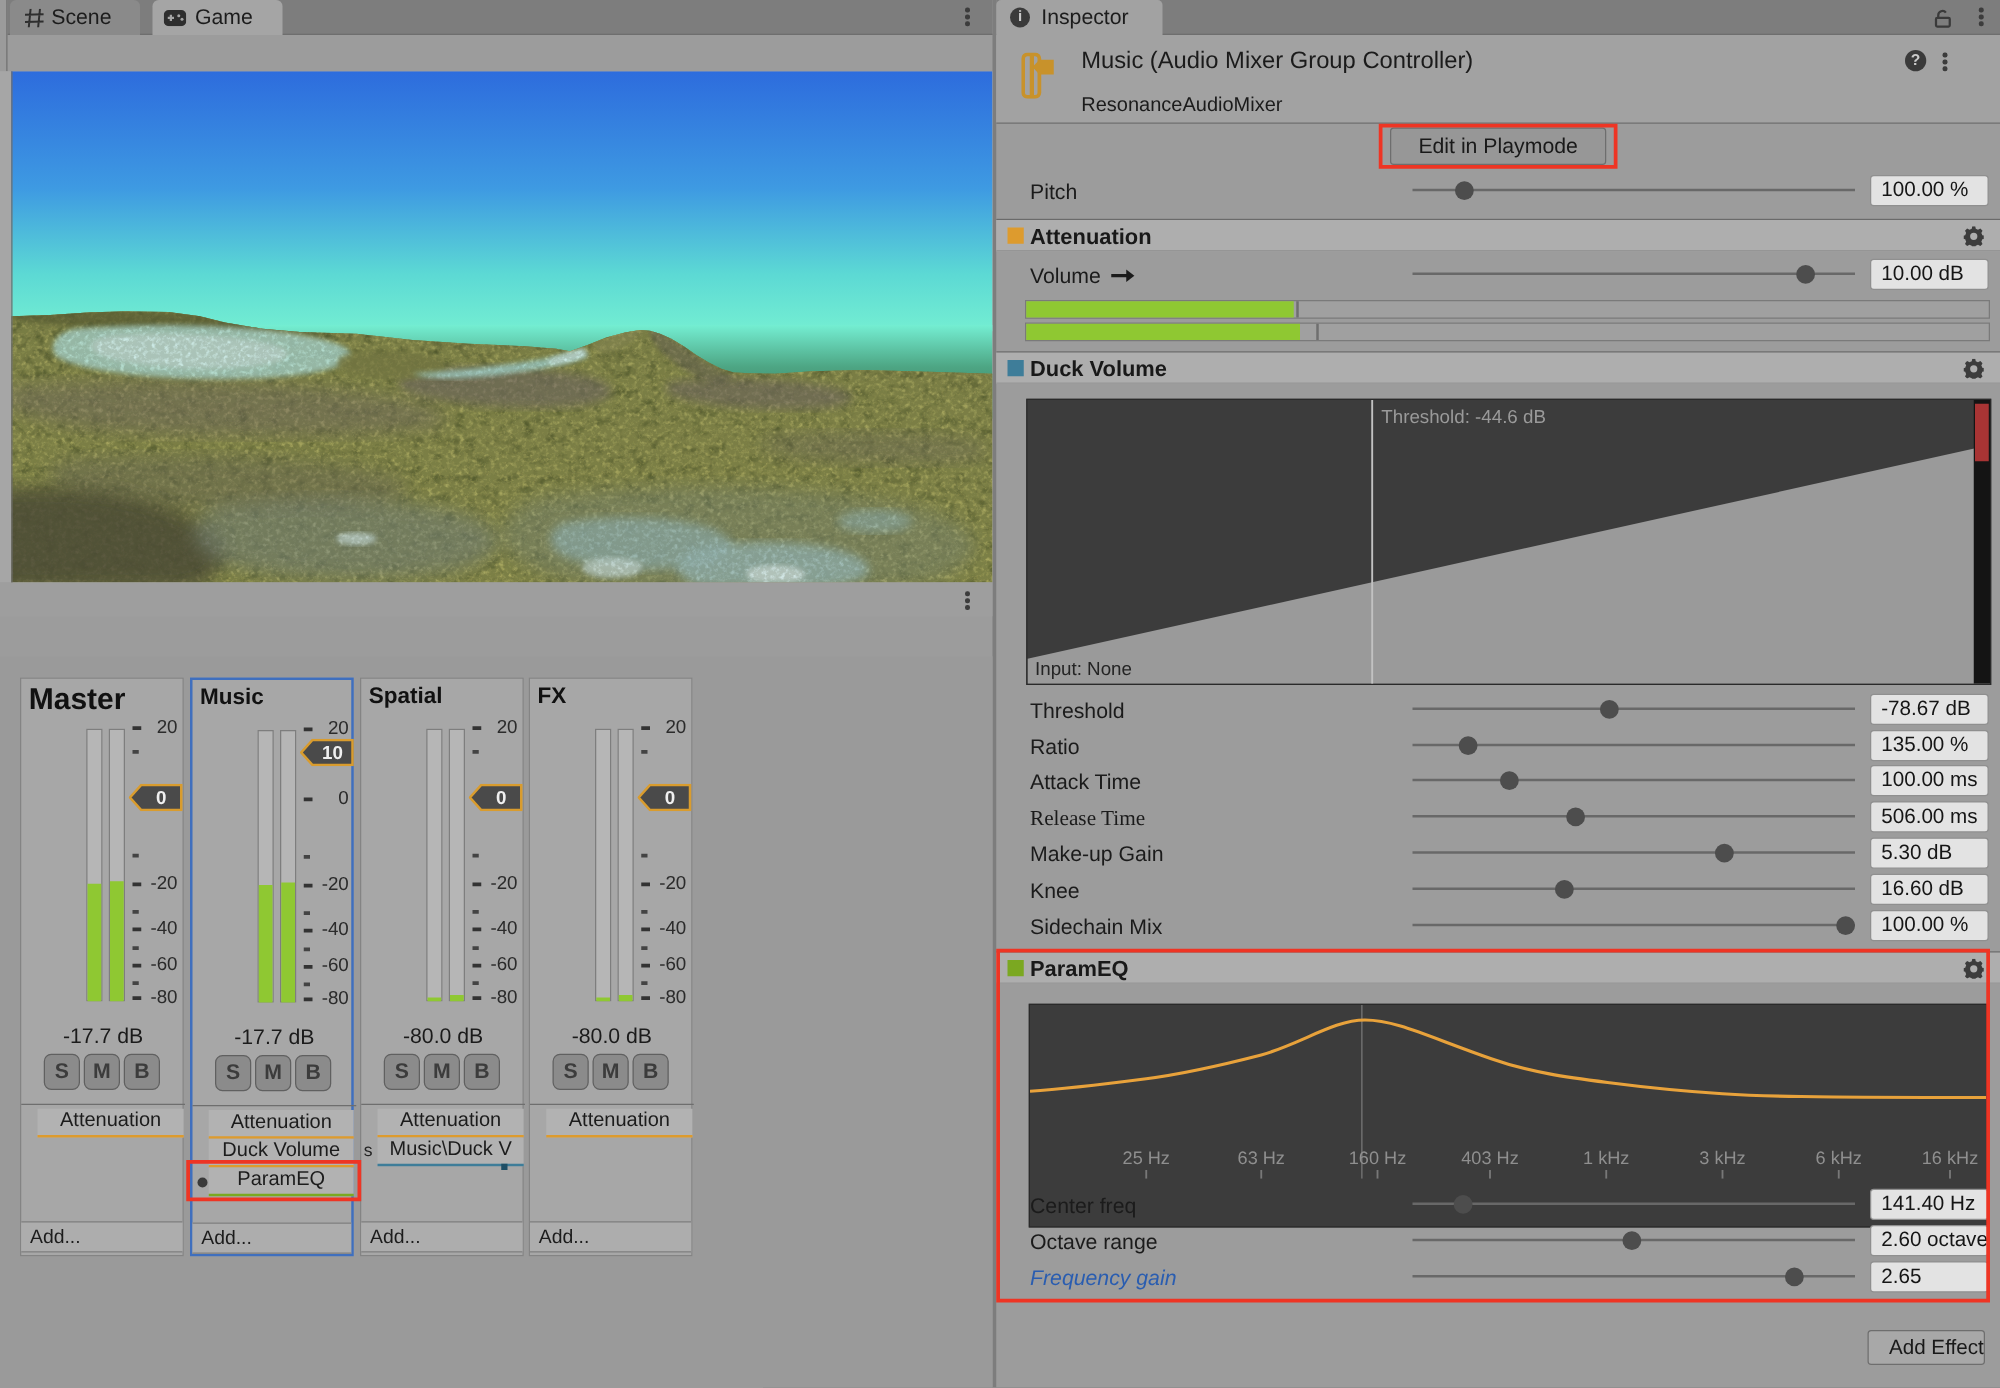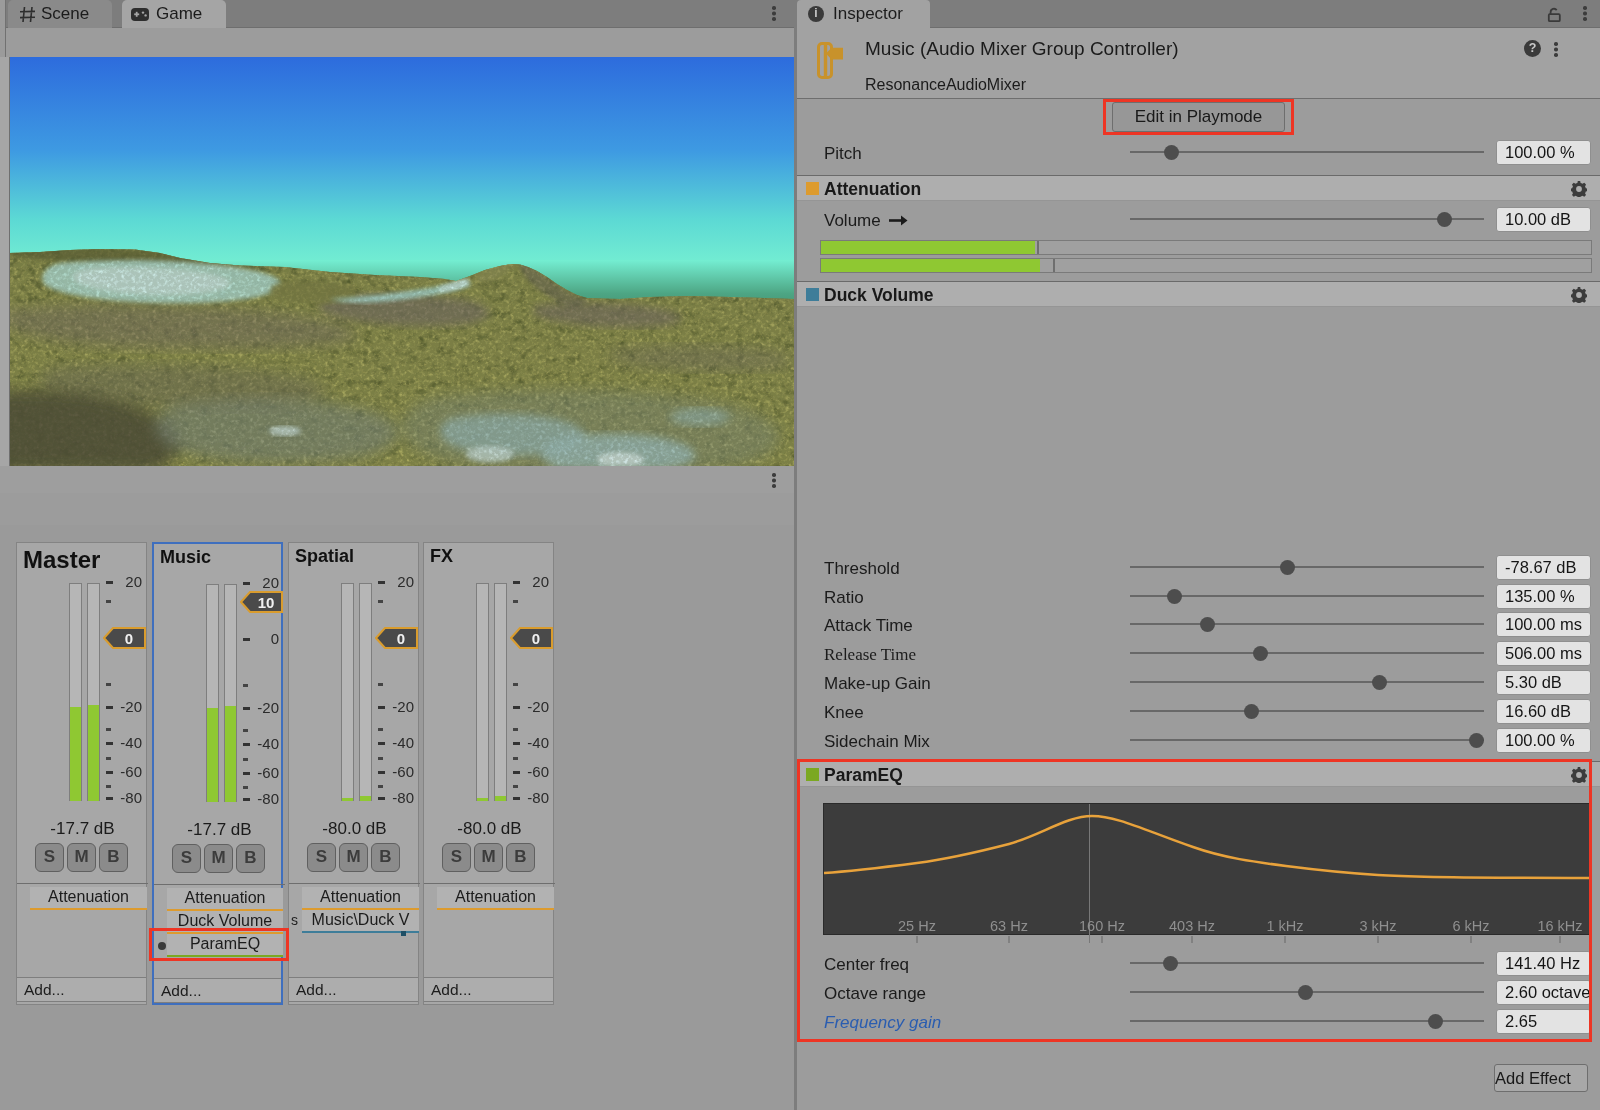--- a/index.html
+++ b/index.html
@@ -356,20 +356,30 @@
   </div>
 
   <div class="sechdr" style="top:281px;">
     <div class="sq" style="background:#3e7d99;"></div>
     <div class="t">Duck Volume</div>
     <svg class="gear" style="left:774px; top:5px;" width="16" height="16" viewBox="0 0 16 16">
         <path fill="#3c3c3c" d="M6.8 0 h2.4 l.4 2 a6 6 0 0 1 1.8 .75 l1.9-.95 1.7 1.7 -.95 1.9 a6 6 0 0 1 .75 1.8 l2 .4 v2.4 l-2 .4 a6 6 0 0 1 -.75 1.8 l.95 1.9 -1.7 1.7 -1.9-.95 a6 6 0 0 1 -1.8 .75 l-.4 2 h-2.4 l-.4-2 a6 6 0 0 1 -1.8-.75 l-1.9 .95 -1.7-1.7 .95-1.9 a6 6 0 0 1 -.75-1.8 l-2-.4 v-2.4 l2-.4 a6 6 0 0 1 .75-1.8 l-.95-1.9 1.7-1.7 1.9 .95 a6 6 0 0 1 1.8-.75 Z M8 5.1 a2.9 2.9 0 1 0 0 5.8 a2.9 2.9 0 0 0 0-5.8 Z"></path>
       </svg>
   </div>
 
+  <div class="abs" style="left:24px; top:319px; width:772px; height:229px; background:#3c3c3c; border:1px solid #2a2a2a;">
+    <svg width="770" height="227" viewBox="0 0 770 227">
+      <polygon points="0,227 0,207 770,36 770,227" fill="#9a9a9a"></polygon>
+      <rect x="757" y="0" width="13" height="227" fill="#141414"></rect>
+      <rect x="758" y="3" width="11" height="46" fill="#a83434"></rect>
+      <rect x="275" y="0" width="1.5" height="227" fill="#c2c2c2"></rect>
+      <text x="283" y="18" font-size="15" fill="#9a9a9a">Threshold: -44.6 dB</text>
+      <text x="6" y="220" font-size="15" fill="#242424">Input: None</text>
+    </svg>
+  </div>
 
   <span class="lbl" style="left:27px; top:559px;">Threshold</span>
   <div class="track" style="left:333px; top:566px; width:354px;"></div>
   <div class="knob" style="left:483px; top:560px;"></div>
   <div class="val" style="left:699px; top:555px;">-78.67 dB</div>
 
   <span class="lbl" style="left:27px; top:588px;">Ratio</span>
   <div class="track" style="left:333px; top:595px; width:354px;"></div>
   <div class="knob" style="left:370px; top:589px;"></div>
   <div class="val" style="left:699px; top:584px;">135.00 %</div>
@@ -400,21 +410,21 @@
   <div class="val" style="left:699px; top:728px;">100.00 %</div>
 
   <div class="sechdr" style="top:761px;">
     <div class="sq" style="background:#7ba821;"></div>
     <div class="t">ParamEQ</div>
     <svg class="gear" style="left:774px; top:5px;" width="16" height="16" viewBox="0 0 16 16">
         <path fill="#3c3c3c" d="M6.8 0 h2.4 l.4 2 a6 6 0 0 1 1.8 .75 l1.9-.95 1.7 1.7 -.95 1.9 a6 6 0 0 1 .75 1.8 l2 .4 v2.4 l-2 .4 a6 6 0 0 1 -.75 1.8 l.95 1.9 -1.7 1.7 -1.9-.95 a6 6 0 0 1 -1.8 .75 l-.4 2 h-2.4 l-.4-2 a6 6 0 0 1 -1.8-.75 l-1.9 .95 -1.7-1.7 .95-1.9 a6 6 0 0 1 -.75-1.8 l-2-.4 v-2.4 l2-.4 a6 6 0 0 1 .75-1.8 l-.95-1.9 1.7-1.7 1.9 .95 a6 6 0 0 1 1.8-.75 Z M8 5.1 a2.9 2.9 0 1 0 0 5.8 a2.9 2.9 0 0 0 0-5.8 Z"></path>
       </svg>
   </div>
 
-  <div class="abs" style="left:26px; top:803px; width:767px; height:132px; background:#3c3c3c; border:1px solid #2a2a2a;">
+  <div class="abs" style="left:26px; top:803px; width:767px; height:179px; background:#3c3c3c; border:1px solid #2a2a2a;">
     <svg width="765" height="139" viewBox="0 0 765 139">
       <rect x="265" y="0" width="1" height="139" fill="#787878"></rect>
       <path d="M0,69 C31,67 62,63 93,59 C124,55 154,48 185,40 C217,31 243,12 268,12 C293,12 320,26 369,43 C400,54 431,58 462,62 C493,66 523,69 554,71 C585,73 620,74 765,74" fill="none" stroke="#e8a23b" stroke-width="2.5"></path>
       <g font-size="14.5" fill="#8f8f8f" text-anchor="middle">
         <text x="93" y="127">25 Hz</text>
         <text x="185" y="127">63 Hz</text>
         <text x="278" y="127">160 Hz</text>
         <text x="368" y="127">403 Hz</text>
         <text x="461" y="127">1 kHz</text>
         <text x="554" y="127">3 kHz</text>
@@ -444,14 +454,14 @@
   <div class="knob" style="left:501px; top:985px;"></div>
   <div class="val" style="left:699px; top:980px;">2.60 octave</div>
 
   <span class="lbl" style="left:27px; top:1013px; color:#2a5db0;font-style:italic;">Frequency gain</span>
   <div class="track" style="left:333px; top:1020px; width:354px;"></div>
   <div class="knob" style="left:631px; top:1014px;"></div>
   <div class="val" style="left:699px; top:1009px;">2.65</div>
 
   <div class="abs" style="left:0px; top:759px; width:795px; height:283px; border:3px solid #ee3524;"></div>
 
-  <div class="abs" style="left:697px; top:1064px; width:94px; height:28px; background:#a8a8a8; border:1px solid #6e6e6e; border-radius:3px; text-align:left; font-size:16.5px; color:#191919; line-height:26px;">Add Effect</div>
+  <div class="abs" style="left:697px; top:1064px; width:94px; height:28px; background:#a8a8a8; border:1px solid #6e6e6e; border-radius:3px; text-align:right; font-size:16.5px; color:#191919; line-height:26px;">Add Effect</div>
 </div>
 
 </body></html>

